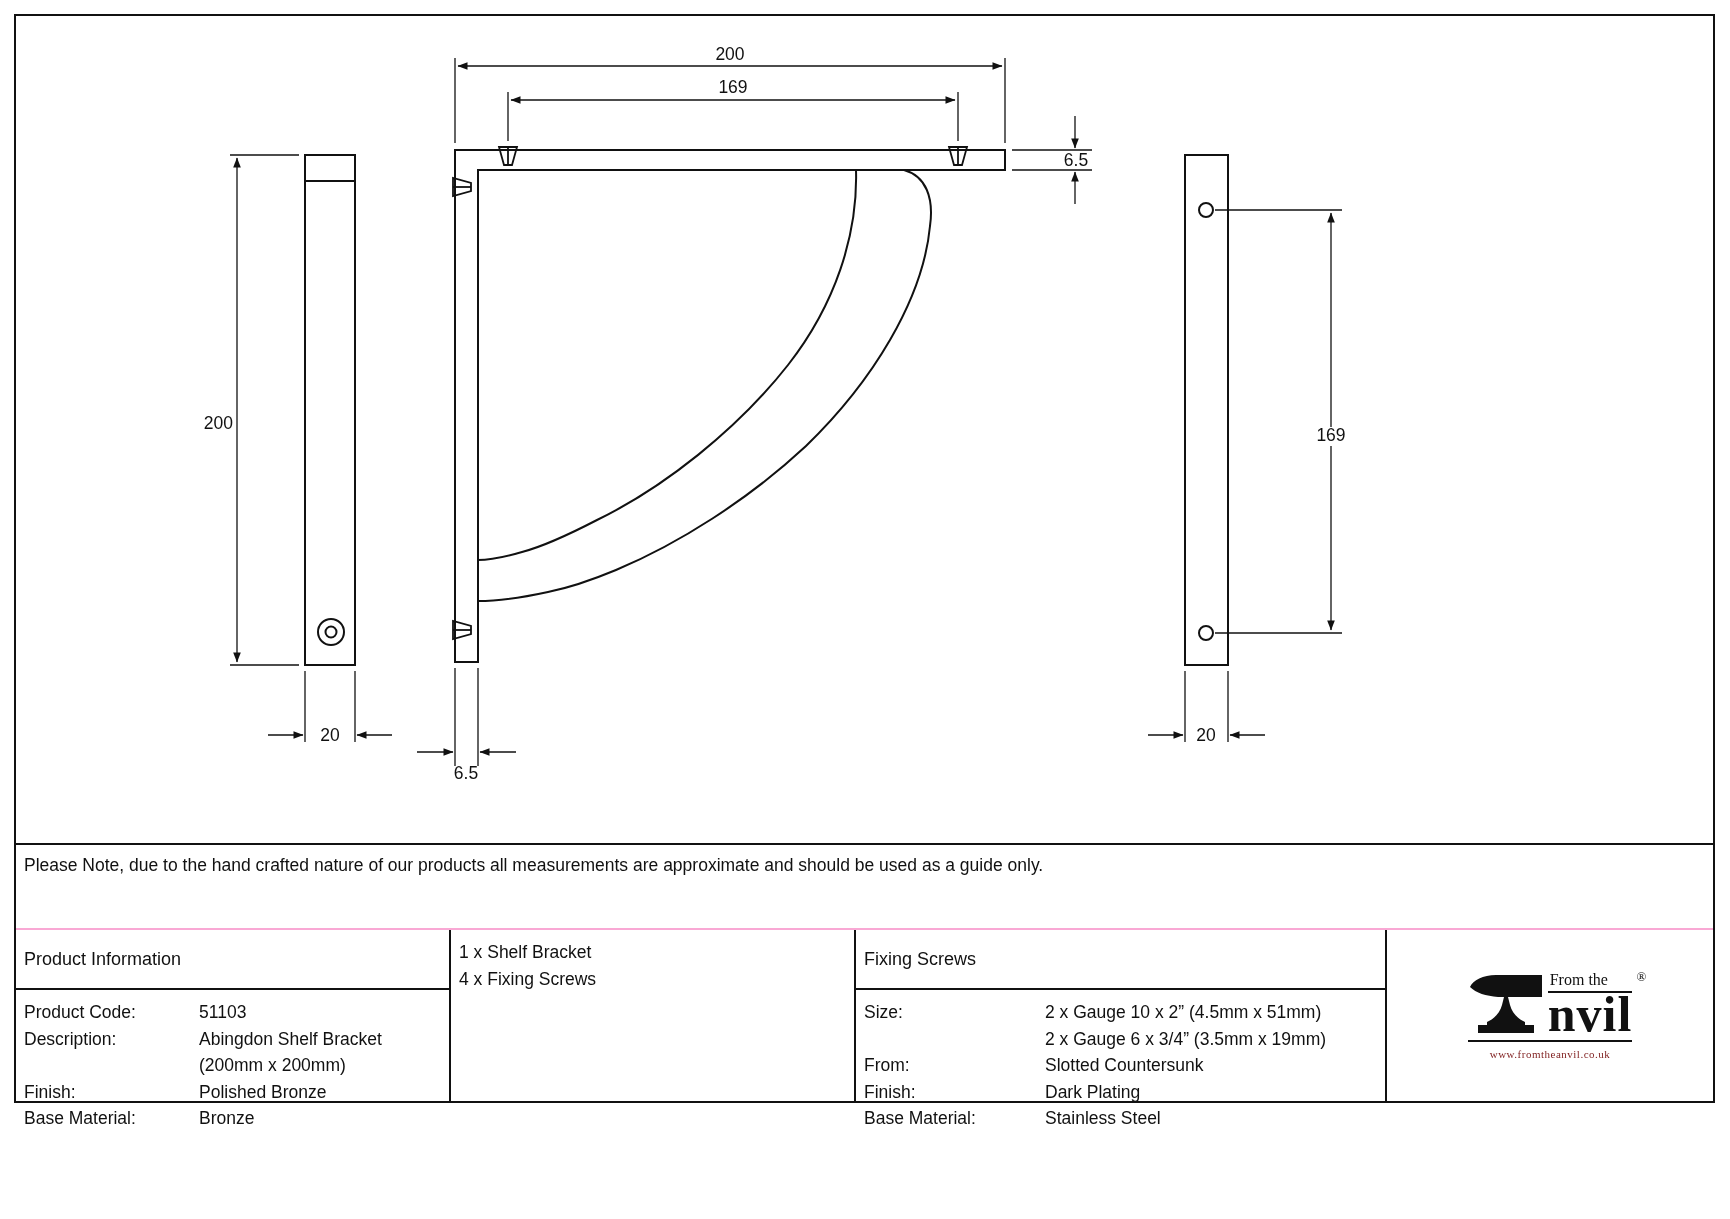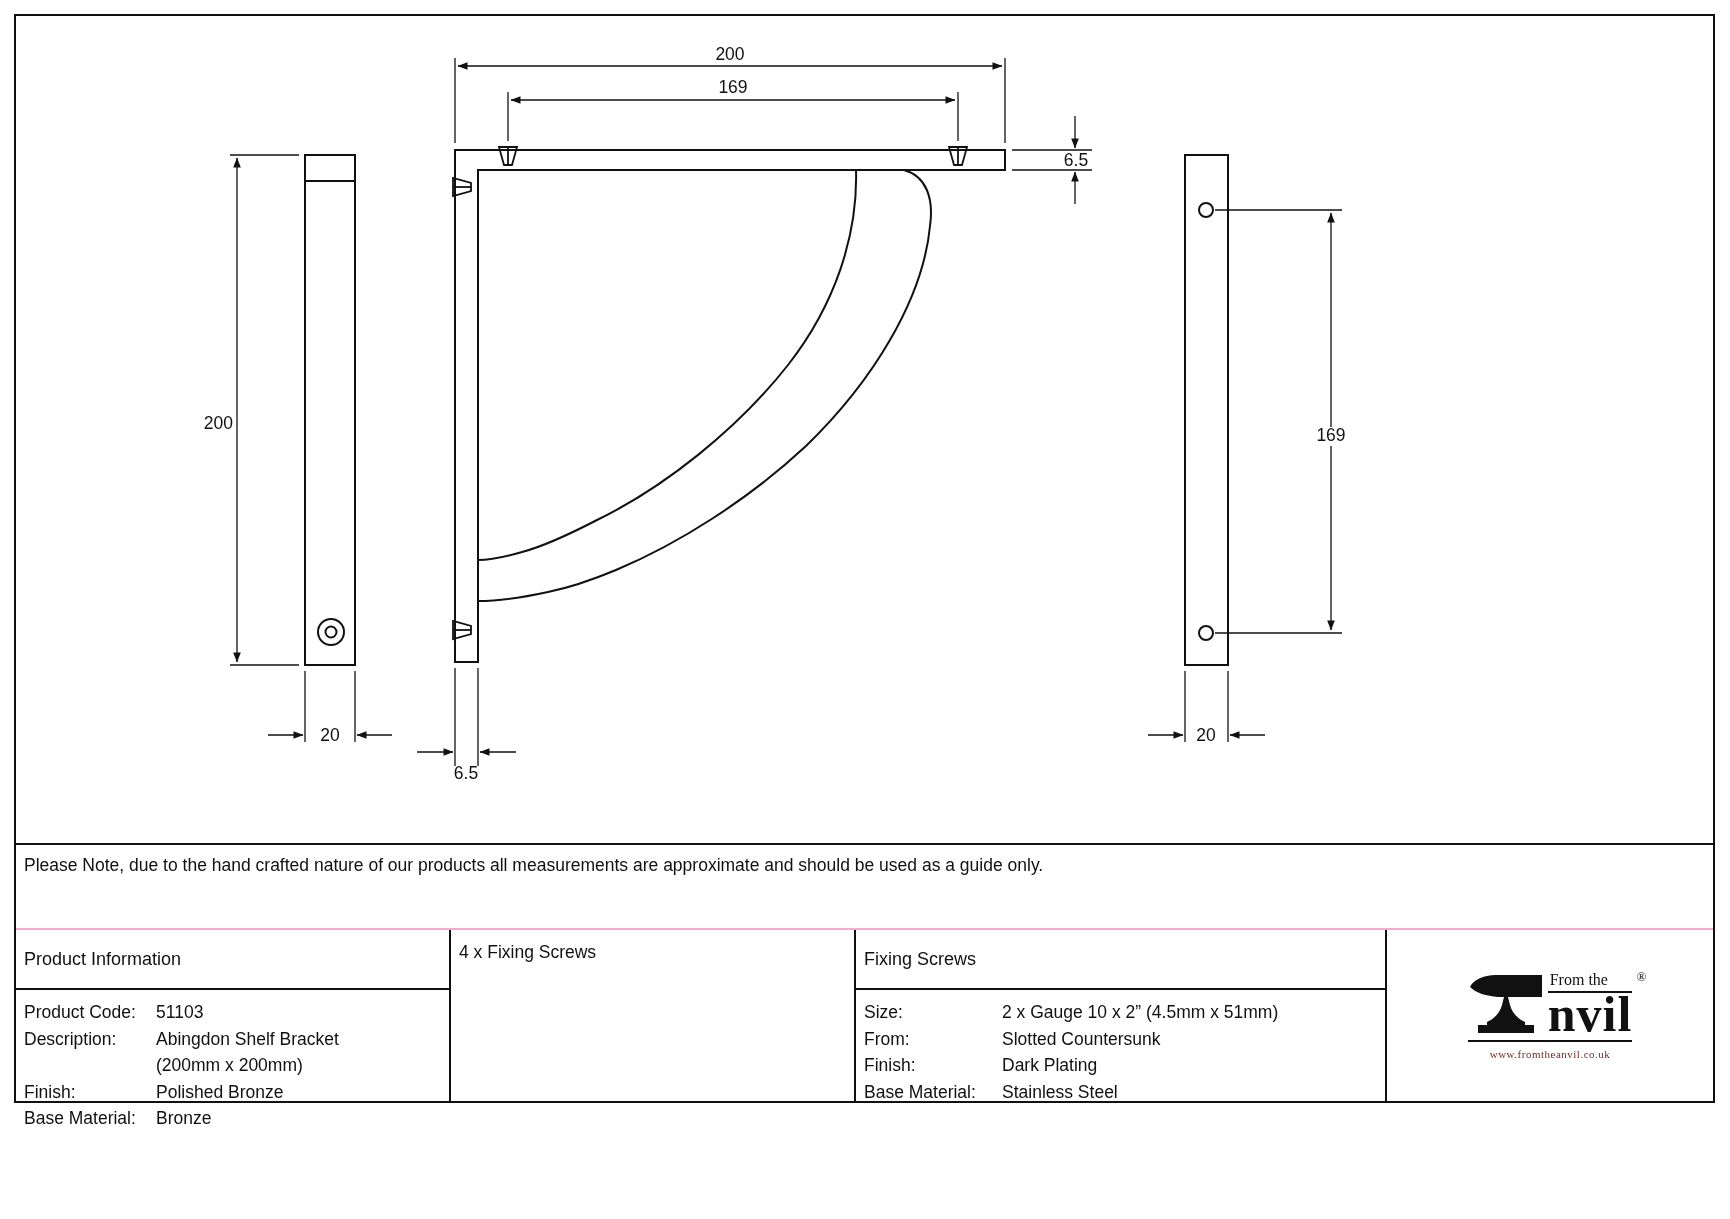--- a/index.html
+++ b/index.html
@@ -26,21 +26,21 @@
   .col + .col{border-left:2px solid #111;}
   .col1{width:433px;}
   .col2{width:405px;}
   .col3{width:531px;}
   .col4{flex:1;display:flex;align-items:center;justify-content:center;}
   .col-header{
     height:60px;border-bottom:2px solid #111;box-sizing:border-box;
     display:flex;align-items:center;padding-left:8px;font-size:18px;
   }
   .col-body{padding:9px 6px 0 8px;font-size:17.5px;line-height:26.5px;}
-  .kv{display:flex;}
+  .kv{display:flex;gap:43px;}
   .kv .k{flex:0 0 132px;}
   .col3 .kv .k{flex:0 0 138px;}
   .col3 .kv .v{white-space:nowrap;}
   
   .logo{position:relative;display:flex;flex-direction:column;align-items:center;}
   .logo-top{position:relative;display:flex;align-items:flex-end;gap:4px;}
   .anvil-icon{width:76px;height:62px;}
   .logo-right{display:flex;flex-direction:column;}
   .from-the{
     font-family:"Liberation Serif",serif;font-size:16px;
@@ -192,30 +192,35 @@
         </div>
         <div class="kv">
           <span class="k">Base Material:</span>
           <span class="v">Bronze</span>
         </div>
       </div>
     </div>
 
     <div class="col col2">
       <div class="col-body">
+        <div>1 x Shelf Bracket</div>
         <div>4 x Fixing Screws</div>
       </div>
     </div>
 
     <div class="col col3">
       <div class="col-header">Fixing Screws</div>
       <div class="col-body">
         <div class="kv">
           <span class="k">Size:</span>
           <span class="v">2 x Gauge 10 x 2” (4.5mm x 51mm)</span>
+        </div>
+        <div class="kv">
+          <span class="k"></span>
+          <span class="v">2 x Gauge 6 x 3/4” (3.5mm x 19mm)</span>
         </div>
         <div class="kv">
           <span class="k">From:</span>
           <span class="v">Slotted Countersunk</span>
         </div>
         <div class="kv">
           <span class="k">Finish:</span>
           <span class="v">Dark Plating</span>
         </div>
         <div class="kv">

